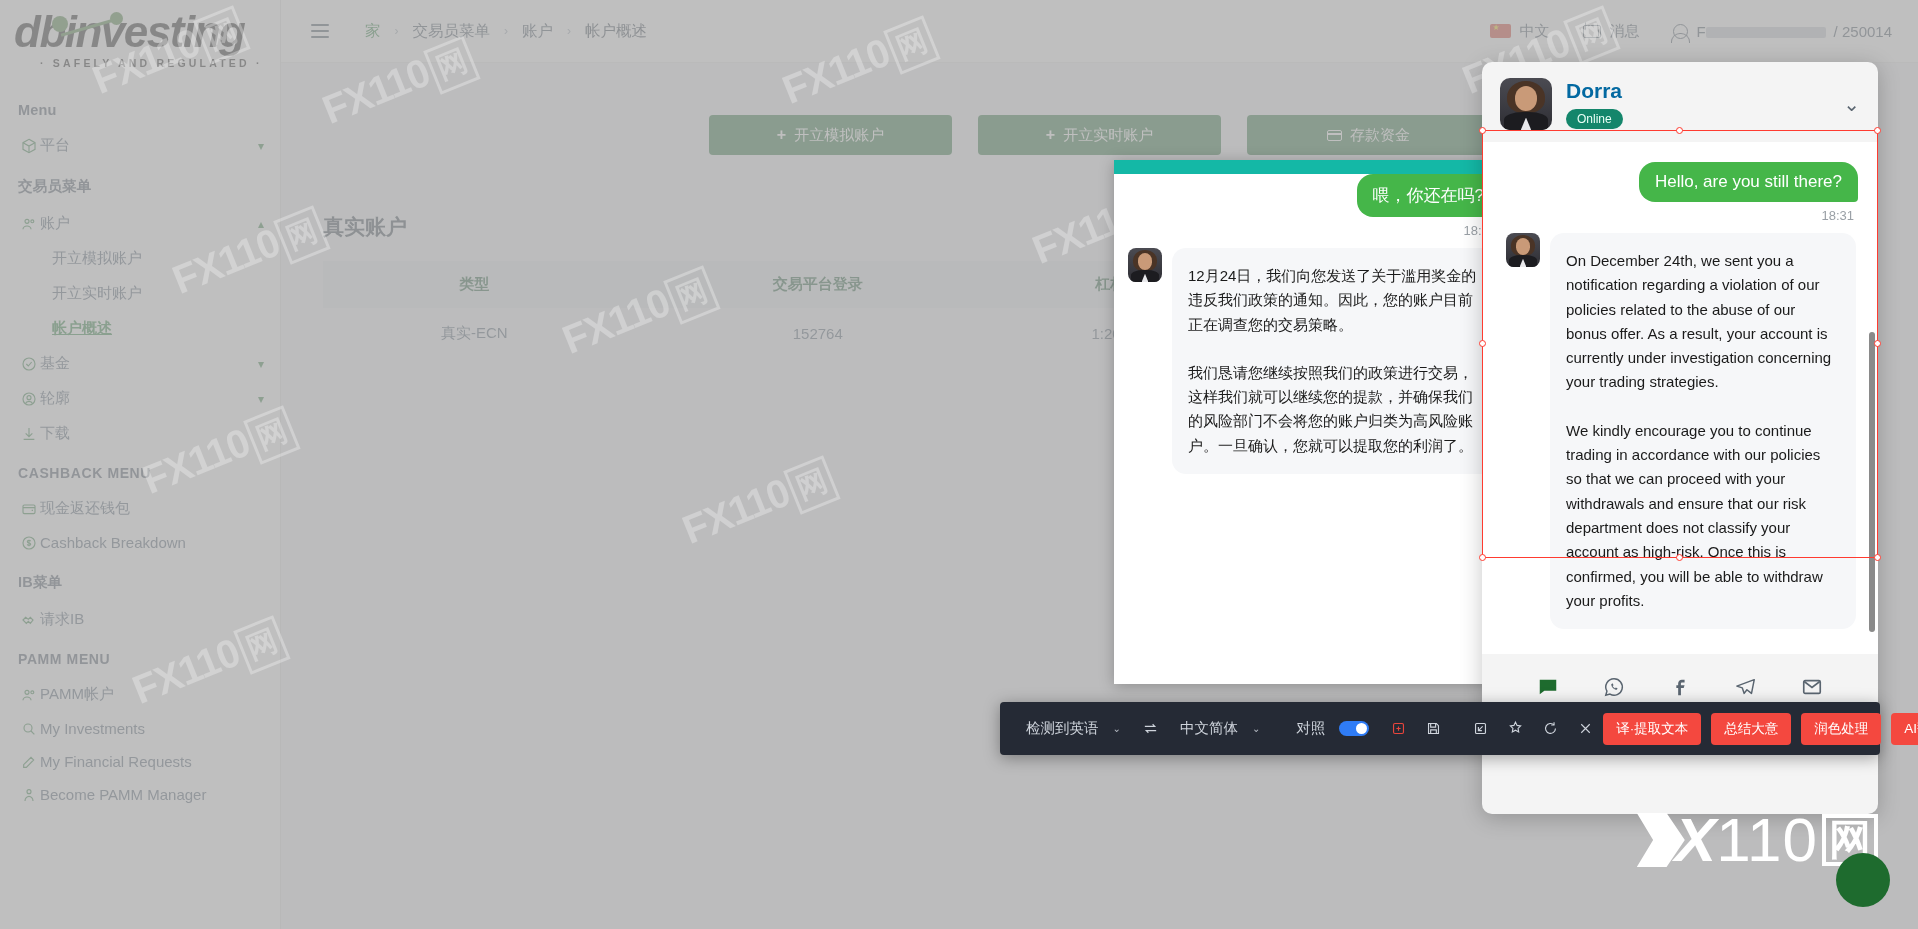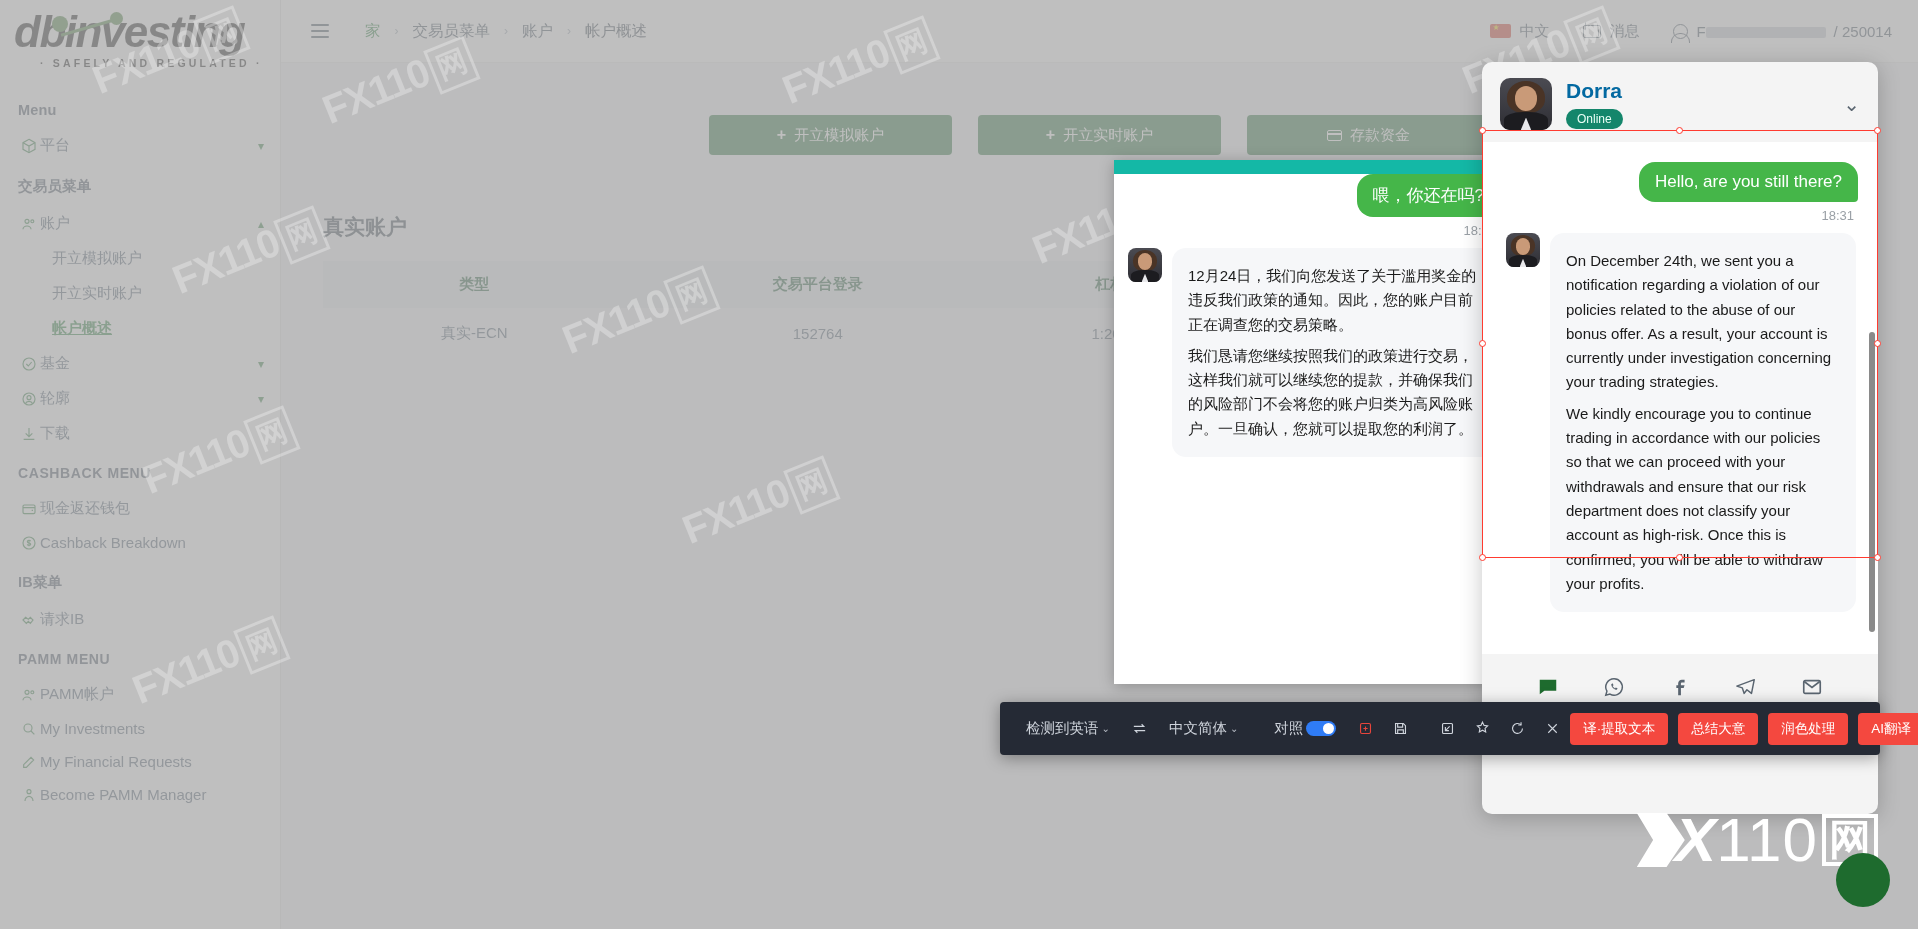--- a/index.html
+++ b/index.html
@@ -106,21 +106,21 @@
     margin: 14px 10px 0 auto; background: #45b649; color: #fff; border-radius: 16px 16px 4px 16px;
     padding: 10px 16px; font-size: 17px; width: fit-content; max-width: 300px;
   }
   .ts { text-align: right; color: #9aa0a6; font-size: 13px; padding: 6px 14px 0 0; }
   .in-row { display: flex; gap: 10px; padding: 10px 12px 0 14px; }
   .avatar-sm { width: 34px; height: 34px; border-radius: 8px; flex: none; overflow: hidden; }
   .bubble-in {
     background: #f6f7f9; border-radius: 14px; padding: 16px 16px; font-size: 15px; color: #1a1a1a;
     line-height: 1.62; flex: 1;
   }
-  .bubble-in p + p { margin-top: 7px; }
+  .bubble-in p + p { margin-top: 24px; }
 
   
   .chat {
     position: absolute; left: 1482px; top: 62px; width: 396px; height: 752px;
     background: #f4f4f4; border-radius: 10px; box-shadow: 0 4px 22px rgba(0,0,0,.22); overflow: hidden;
   }
   .chat-head { display: flex; align-items: center; gap: 14px; padding: 16px 18px 12px 18px; }
   .avatar-lg { width: 52px; height: 52px; border-radius: 10px; overflow: hidden; flex: none; }
   .chat-name { font-size: 21px; font-weight: 700; color: #0369a1; line-height: 1.15; }
   .online { display: inline-block; margin-top: 5px; background: #14866b; color: #eafff6; font-size: 12px; padding: 3px 11px; border-radius: 10px; }
@@ -135,21 +135,21 @@
   
   .sel-frame { position: absolute; left: 1482px; top: 130px; width: 396px; height: 428px; border: 1.5px solid #ff3b30; pointer-events: none; }
   .handle { position: absolute; width: 7px; height: 7px; background: #fff; border: 1.5px solid #ff3b30; border-radius: 50%; }
 
   
   .ttoolbar {
     position: absolute; left: 1000px; top: 702px; width: 880px; height: 53px;
     background: #252a35; border-radius: 4px; display: flex; align-items: center; gap: 0;
     padding: 0 14px; color: #cfd4dc; font-size: 14.5px; box-shadow: 0 3px 16px rgba(0,0,0,.35);
   }
-  .tt { display: flex; align-items: center; gap: 3px; padding: 0 12px; cursor: pointer; white-space: nowrap; }
+  .tt { display: flex; align-items: center; gap: 14px; padding: 0 12px; cursor: pointer; white-space: nowrap; }
   .tt .caret { font-size: 10px; opacity: .85; }
   .tt-div { width: 1px; height: 20px; background: #49505e; margin: 0 6px; }
   .toggle { width: 30px; height: 15px; border-radius: 8px; background: #2f7cf6; position: relative; }
   .toggle:after { content: ""; position: absolute; right: 2px; top: 2px; width: 11px; height: 11px; border-radius: 50%; background: #fff; }
   .tic { width: 22px; height: 22px; margin: 0 9px; display: flex; align-items: center; justify-content: center; cursor: pointer; }
   .tic svg { width: 17px; height: 17px; fill: none; stroke: #cfd4dc; stroke-width: 1.6; }
   .tic.red svg { stroke: #e8453c; }
   .rbtns { margin-left: auto; display: flex; gap: 10px; }
   .rbtn { background: #f4483f; color: #fff; border: 0; border-radius: 4px; font-size: 13.5px; padding: 7px 13px; cursor: pointer; font-family: "Liberation Sans", sans-serif; white-space: nowrap; }
 

